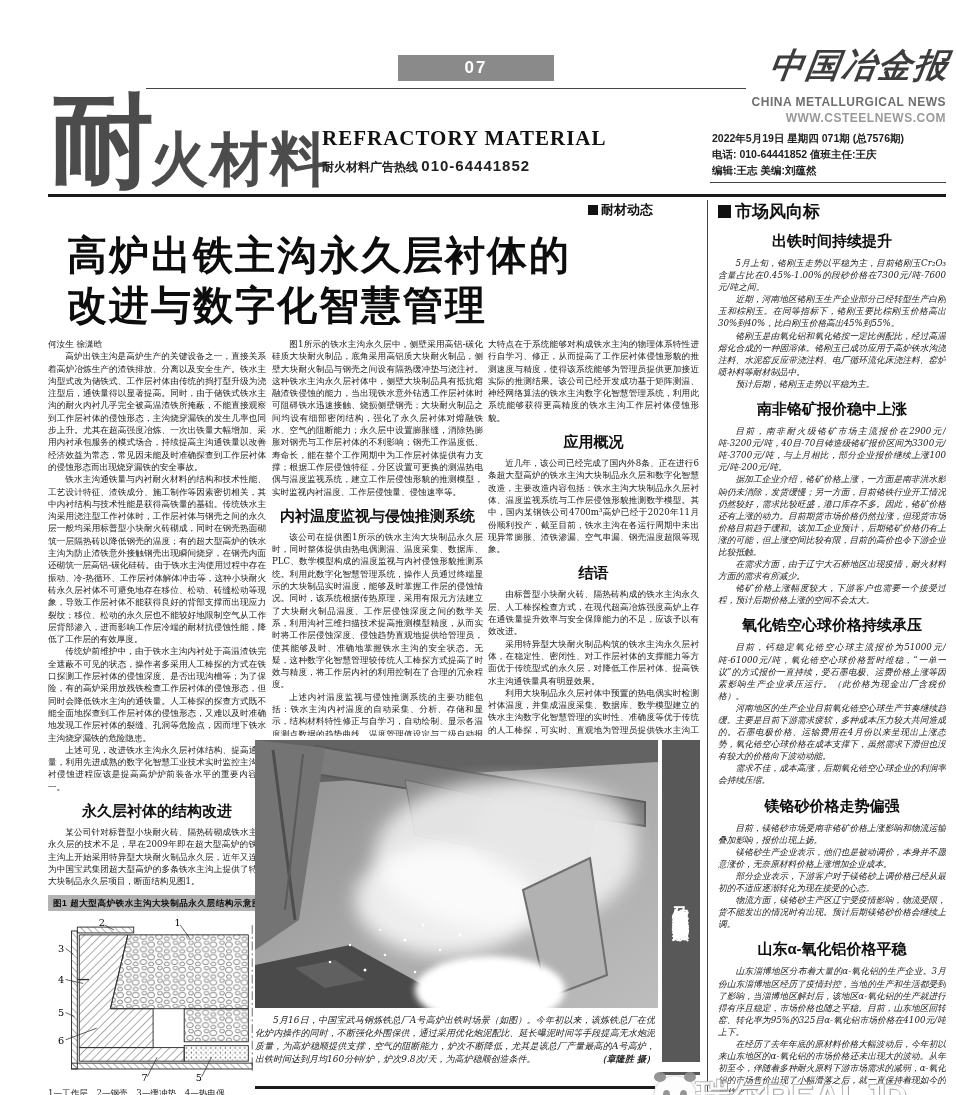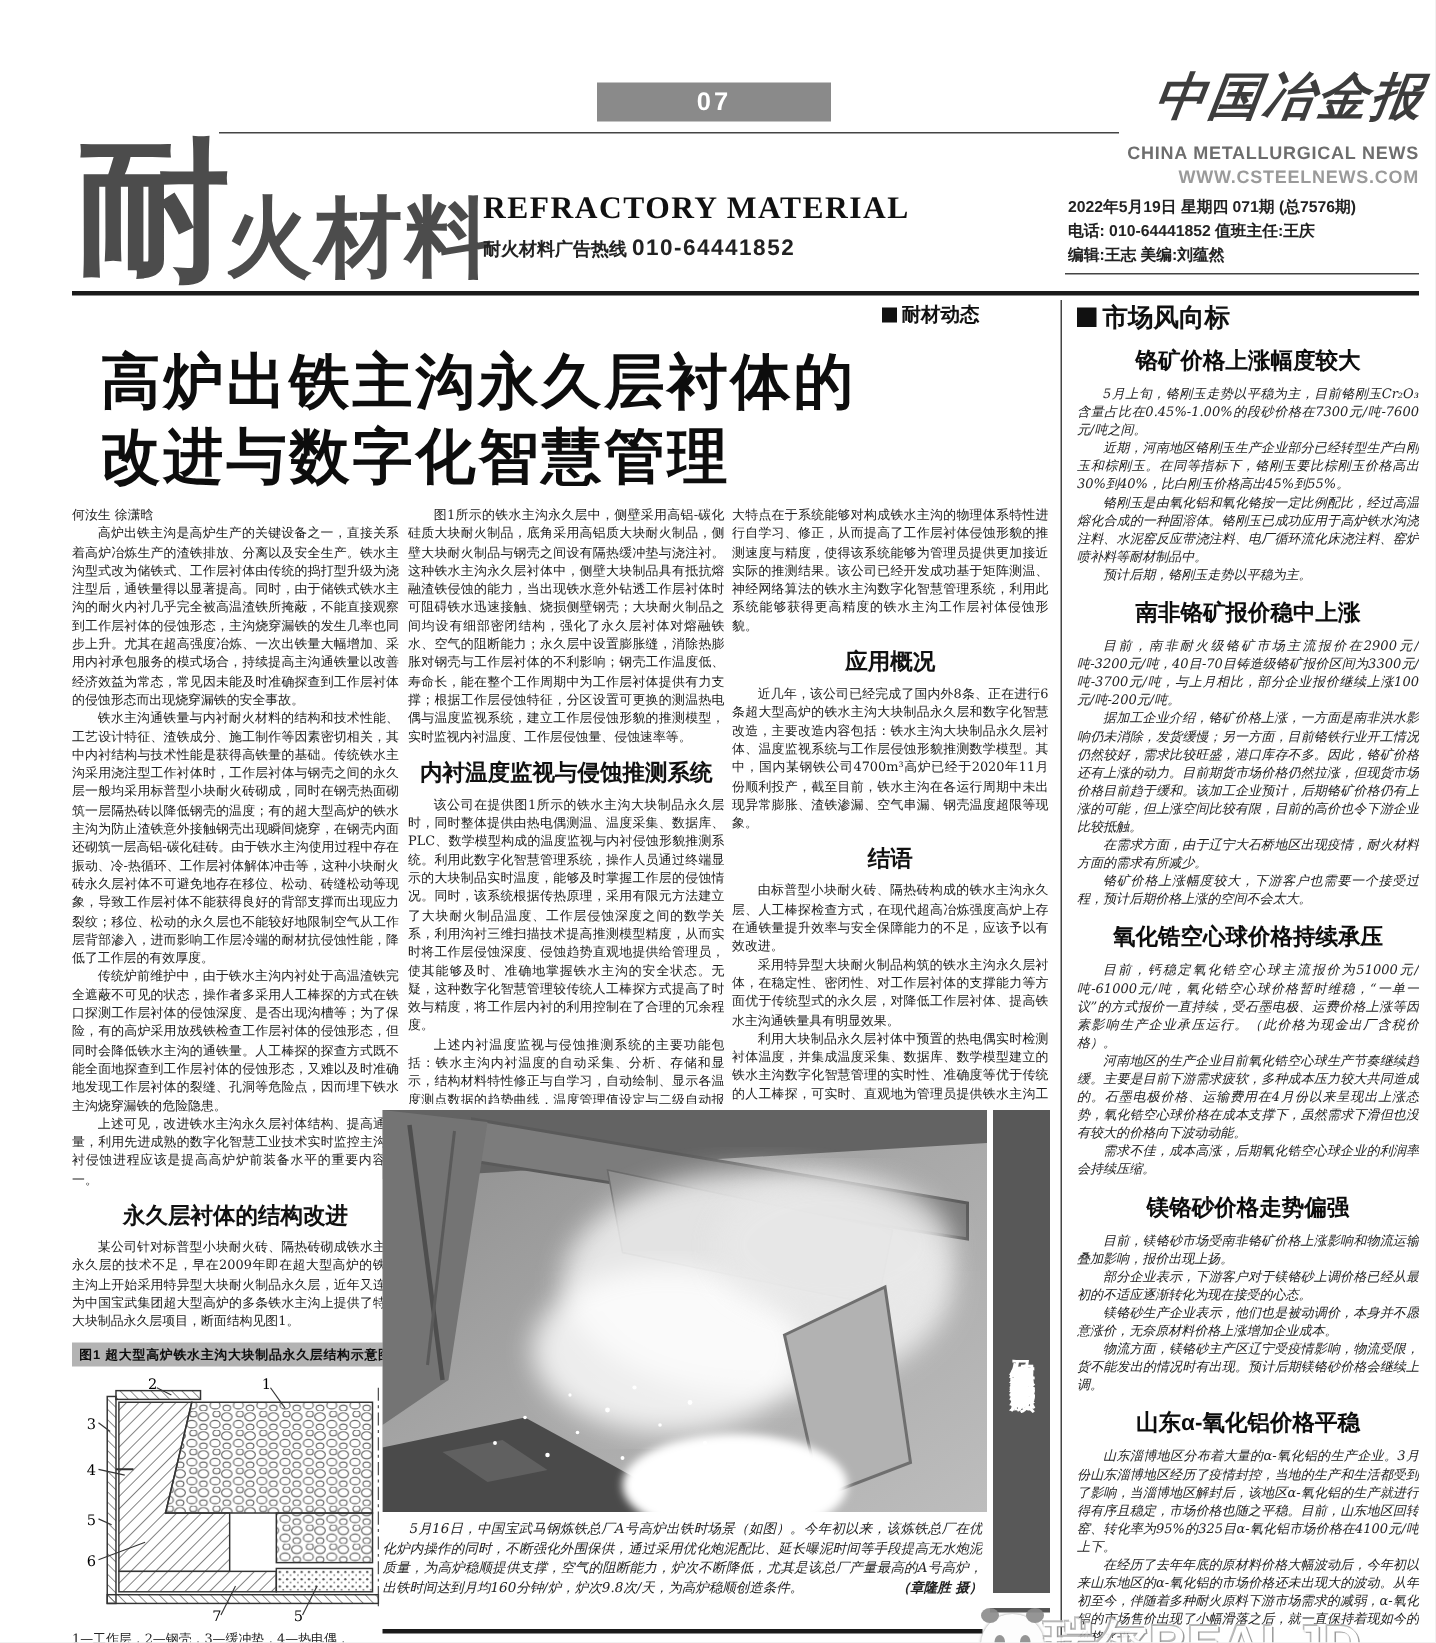--- a/index.html
+++ b/index.html
@@ -247,41 +247,41 @@
   <div class="photocap" data-name="photo-caption-block">
     <p data-name="photo-caption"><span data-name="photo-caption-text">5月16日，中国宝武马钢炼铁总厂A号高炉出铁时场景（如图）。今年初以来，该炼铁总厂在优化炉内操作的同时，不断强化外围保供，通过采用优化炮泥配比、延长曝泥时间等手段提高无水炮泥质量，为高炉稳顺提供支撑，空气的阻断能力，炉次不断降低，尤其是该总厂产量最高的A号高炉，出铁时间达到月均160分钟/炉，炉次9.8次/天，为高炉稳顺创造条件。</span><span class="credit" data-name="photo-credit">（章隆胜 摄）</span></p>
   </div>
   <div class="rule thick" style="left:255px;top:1086px;width:400px;" data-name="caption-bottom-rule"></div>
 
   <div class="sidebar" data-name="market-sidebar">
     <div class="sb-tag" data-name="sidebar-tag">
       <span class="sq" data-name="square-bullet-icon"></span><span data-name="sidebar-tag-label">市场风向标</span>
     </div>
 
-    <h3 data-name="sidebar-item-title">铬矿价格上涨幅度较大</h3>
+    <h3 data-name="sidebar-item-title">出铁时间持续提升</h3>
     <p data-name="sidebar-paragraph">5月上旬，铬刚玉走势以平稳为主，目前铬刚玉Cr₂O₃含量占比在0.45%-1.00%的段砂价格在7300元/吨-7600元/吨之间。</p>
     <p data-name="sidebar-paragraph">近期，河南地区铬刚玉生产企业部分已经转型生产白刚玉和棕刚玉。在同等指标下，铬刚玉要比棕刚玉价格高出30%到40%，比白刚玉价格高出45%到55%。</p>
     <p data-name="sidebar-paragraph">铬刚玉是由氧化铝和氧化铬按一定比例配比，经过高温熔化合成的一种固溶体。铬刚玉已成功应用于高炉铁水沟浇注料、水泥窑反应带浇注料、电厂循环流化床浇注料、窑炉喷补料等耐材制品中。</p>
     <p data-name="sidebar-paragraph">预计后期，铬刚玉走势以平稳为主。</p>
 
     <h3 data-name="sidebar-item-title">南非铬矿报价稳中上涨</h3>
     <p data-name="sidebar-paragraph">目前，南非耐火级铬矿市场主流报价在2900元/吨-3200元/吨，40目-70目铸造级铬矿报价区间为3300元/吨-3700元/吨，与上月相比，部分企业报价继续上涨100元/吨-200元/吨。</p>
     <p data-name="sidebar-paragraph">据加工企业介绍，铬矿价格上涨，一方面是南非洪水影响仍未消除，发货缓慢；另一方面，目前铬铁行业开工情况仍然较好，需求比较旺盛，港口库存不多。因此，铬矿价格还有上涨的动力。目前期货市场价格仍然拉涨，但现货市场价格目前趋于缓和。该加工企业预计，后期铬矿价格仍有上涨的可能，但上涨空间比较有限，目前的高价也令下游企业比较抵触。</p>
     <p data-name="sidebar-paragraph">在需求方面，由于辽宁大石桥地区出现疫情，耐火材料方面的需求有所减少。</p>
     <p data-name="sidebar-paragraph">铬矿价格上涨幅度较大，下游客户也需要一个接受过程，预计后期价格上涨的空间不会太大。</p>
 
     <h3 data-name="sidebar-item-title">氧化锆空心球价格持续承压</h3>
     <p data-name="sidebar-paragraph">目前，钙稳定氧化锆空心球主流报价为51000元/吨-61000元/吨，氧化锆空心球价格暂时维稳，“一单一议”的方式报价一直持续，受石墨电极、运费价格上涨等因素影响生产企业承压运行。（此价格为现金出厂含税价格）。</p>
     <p data-name="sidebar-paragraph">河南地区的生产企业目前氧化锆空心球生产节奏继续趋缓。主要是目前下游需求疲软，多种成本压力较大共同造成的。石墨电极价格、运输费用在4月份以来呈现出上涨态势，氧化锆空心球价格在成本支撑下，虽然需求下滑但也没有较大的价格向下波动动能。</p>
     <p data-name="sidebar-paragraph">需求不佳，成本高涨，后期氧化锆空心球企业的利润率会持续压缩。</p>
 
     <h3 data-name="sidebar-item-title">镁铬砂价格走势偏强</h3>
     <p data-name="sidebar-paragraph">目前，镁铬砂市场受南非铬矿价格上涨影响和物流运输叠加影响，报价出现上扬。</p>
+    <p data-name="sidebar-paragraph">镁铬砂生产企业表示，他们也是被动调价，本身并不愿意涨价，无奈原材料价格上涨增加企业成本。</p>
     <p data-name="sidebar-paragraph">部分企业表示，下游客户对于镁铬砂上调价格已经从最初的不适应逐渐转化为现在接受的心态。</p>
-    <p data-name="sidebar-paragraph">镁铬砂生产企业表示，他们也是被动调价，本身并不愿意涨价，无奈原材料价格上涨增加企业成本。</p>
     <p data-name="sidebar-paragraph">物流方面，镁铬砂主产区辽宁受疫情影响，物流受限，货不能发出的情况时有出现。预计后期镁铬砂价格会继续上调。</p>
 
     <h3 data-name="sidebar-item-title">山东α-氧化铝价格平稳</h3>
     <p data-name="sidebar-paragraph">山东淄博地区分布着大量的α-氧化铝的生产企业。3月份山东淄博地区经历了疫情封控，当地的生产和生活都受到了影响，当淄博地区解封后，该地区α-氧化铝的生产就进行得有序且稳定，市场价格也随之平稳。目前，山东地区回转窑、转化率为95%的325目α-氧化铝市场价格在4100元/吨上下。</p>
     <p data-name="sidebar-paragraph">在经历了去年年底的原材料价格大幅波动后，今年初以来山东地区的α-氧化铝的市场价格还未出现大的波动。从年初至今，伴随着多种耐火原料下游市场需求的减弱，α-氧化铝的市场售价出现了小幅滑落之后，就一直保持着现如今的价格水平。</p>
 
   </div>
 
   <div class="wm" data-name="watermark">
     <div class="panda" data-name="panda-logo-icon">

